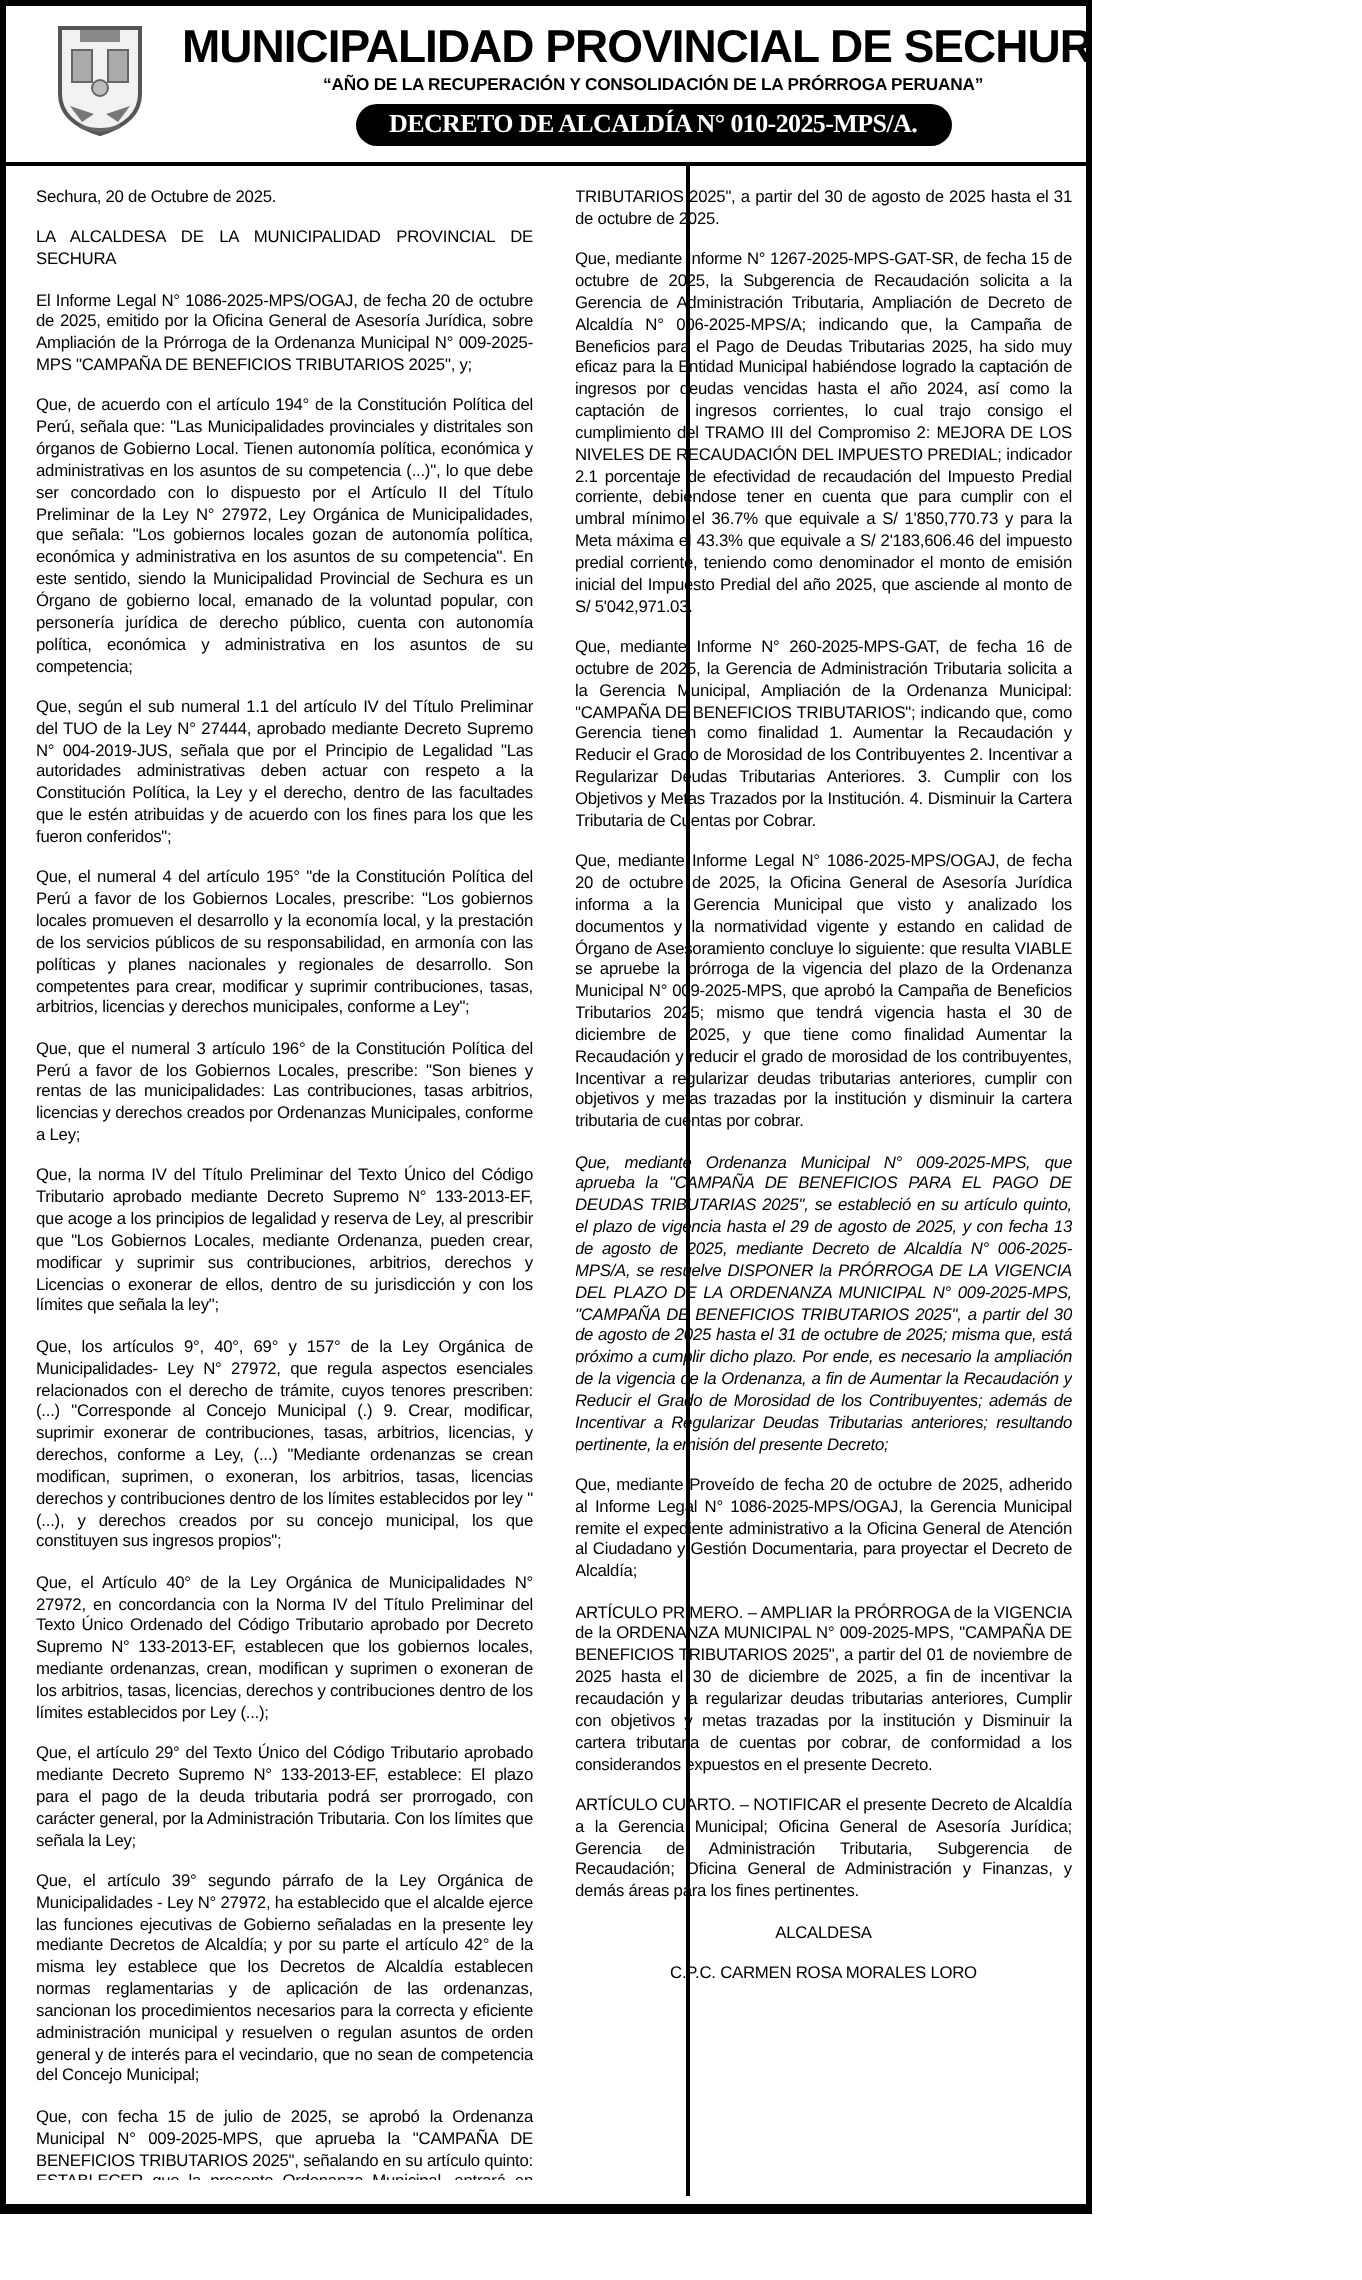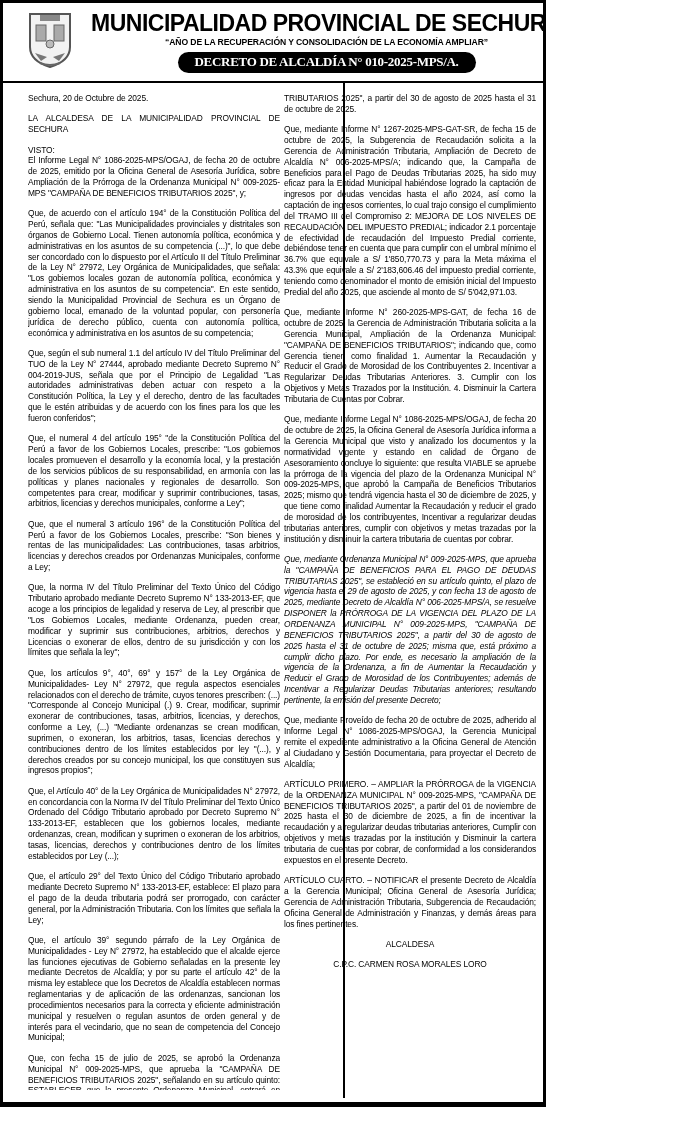--- a/index.html
+++ b/index.html
@@ -30,22 +30,22 @@
   }
   .banner{
     display:inline-block;background:#000;color:#fff;
     font-size:13px;font-weight:bold;letter-spacing:-0.3px;
     padding:2px 17px 3px;border-radius:14px;margin-top:5px;
     white-space:nowrap;
     font-family:Liberation Serif, serif;
   }
   
   .columns{
-    display:flex;gap:4px;
-    padding:10px 7px 0 25px;
+    display:flex;gap:21px;
+    padding:10px 7px 0 15px;
     height:1007px;box-sizing:border-box;overflow:hidden;
   }
   .col{
     flex:1 1 0;min-width:0;
     font-size:8.4px;line-height:1.29;letter-spacing:-0.12px;
     text-align:justify;overflow:hidden;
   }
   .divider{
     position:absolute;left:340px;top:79px;bottom:4px;width:2px;background:#000;
   }
@@ -70,30 +70,29 @@
           <rect x="9" y="14" width="10" height="16" fill="#aaa" stroke="#666" stroke-width="1"></rect>
           <rect x="27" y="14" width="10" height="16" fill="#aaa" stroke="#666" stroke-width="1"></rect>
           <circle cx="23" cy="33" r="4" fill="#bbb" stroke="#666" stroke-width="1"></circle>
           <path d="M8 42 L20 46 L14 50 Z" fill="#777"></path>
           <path d="M38 42 L26 46 L32 50 Z" fill="#777"></path>
           <path d="M13 52 Q23 56 33 52" fill="none" stroke="#666" stroke-width="2"></path>
         </svg>
       </div>
       <div class="header-center">
         <div class="doc-title">MUNICIPALIDAD PROVINCIAL DE SECHURA</div>
-        <div class="doc-subtitle">“AÑO DE LA RECUPERACIÓN Y CONSOLIDACIÓN DE LA ECONOMÍA AMPLIAR”</div>
+        <div class="doc-subtitle">“AÑO DE LA RECUPERACIÓN Y CONSOLIDACIÓN DE LA PRÓRROGA PERUANA”</div>
         <div class="banner">DECRETO DE ALCALDÍA N° 010-2025-MPS/A.</div>
       </div>
     </div>
 
     <div class="columns">
       <div class="col">
           <p><span>Sechura, 20 de Octubre de 2025.</span></p>
           <p><span class="b">LA ALCALDESA DE LA MUNICIPALIDAD PROVINCIAL DE SECHURA</span></p>
-          <p class="tight"><span class="b">VISTO:</span></p>
           <p><span>El Informe Legal N° 1086-2025-MPS/OGAJ, de fecha 20 de octubre de 2025, emitido por la Oficina General de Asesoría Jurídica, sobre </span><span class="b">Ampliación de la Prórroga de la Ordenanza Municipal N° 009-2025-MPS "CAMPAÑA DE BENEFICIOS TRIBUTARIOS 2025"</span><span>, y;</span></p>
           <p><span>Que, de acuerdo con el artículo 194° de la Constitución Política del Perú, señala que: "Las Municipalidades provinciales y distritales son órganos de Gobierno Local. Tienen autonomía política, económica y administrativas en los asuntos de su competencia (...)", lo que debe ser concordado con lo dispuesto por el Artículo II del Título Preliminar de la Ley N° 27972, Ley Orgánica de Municipalidades, que señala: "Los gobiernos locales gozan de autonomía política, económica y administrativa en los asuntos de su competencia". En este sentido, siendo la Municipalidad Provincial de Sechura es un Órgano de gobierno local, emanado de la voluntad popular, con personería jurídica de derecho público, cuenta con autonomía política, económica y administrativa en los asuntos de su competencia;</span></p>
           <p><span>Que, según el sub numeral 1.1 del artículo IV del Título Preliminar del TUO de la Ley N° 27444, aprobado mediante Decreto Supremo N° 004-2019-JUS, señala que por el Principio de Legalidad "Las autoridades administrativas deben actuar con respeto a la Constitución Política, la Ley y el derecho, dentro de las facultades que le estén atribuidas y de acuerdo con los fines para los que les fueron conferidos";</span></p>
           <p><span>Que, el numeral 4 del artículo 195° "de la Constitución Política del Perú a favor de los Gobiernos Locales, prescribe: "Los gobiernos locales promueven el desarrollo y la economía local, y la prestación de los servicios públicos de su responsabilidad, en armonía con las políticas y planes nacionales y regionales de desarrollo. Son competentes para crear, modificar y suprimir contribuciones, tasas, arbitrios, licencias y derechos municipales, conforme a Ley";</span></p>
           <p><span>Que, que el numeral 3 artículo 196° de la Constitución Política del Perú a favor de los Gobiernos Locales, prescribe: "Son bienes y rentas de las municipalidades: Las contribuciones, tasas arbitrios, licencias y derechos creados por Ordenanzas Municipales, conforme a Ley;</span></p>
           <p><span>Que, la norma IV del Título Preliminar del Texto Único del Código Tributario aprobado mediante Decreto Supremo N° 133-2013-EF, que acoge a los principios de legalidad y reserva de Ley, al prescribir que </span><span class="b">"Los Gobiernos Locales, mediante Ordenanza, pueden crear, modificar y suprimir sus contribuciones, arbitrios, derechos y Licencias o exonerar de ellos, dentro de su jurisdicción y con los límites que señala la ley"</span><span>;</span></p>
           <p><span>Que, los artículos 9°, 40°, 69° y 157° de la Ley Orgánica de Municipalidades- Ley N° 27972, que regula aspectos esenciales relacionados con el derecho de trámite, cuyos tenores prescriben: (...) </span><span class="b">"Corresponde al Concejo Municipal (.) 9. Crear, modificar, suprimir exonerar de contribuciones, tasas, arbitrios, licencias, y derechos, conforme a Ley, (...) "Mediante ordenanzas se crean modifican, suprimen, o exoneran, los arbitrios, tasas, licencias derechos y contribuciones dentro de los límites establecidos por ley "(...), y derechos creados por su concejo municipal, los que constituyen sus ingresos propios"</span><span>;</span></p>
           <p><span>Que, el </span><span class="b">Artículo 40° de la Ley Orgánica de Municipalidades N° 27972</span><span>, en concordancia con la Norma IV del Título Preliminar del Texto Único Ordenado del Código Tributario aprobado por Decreto Supremo N° 133-2013-EF, establecen que los gobiernos locales, mediante ordenanzas, crean, modifican y suprimen o exoneran de los arbitrios, tasas, licencias, derechos y contribuciones dentro de los límites establecidos por Ley (...);</span></p>
           <p><span>Que, el artículo 29° del Texto Único del Código Tributario aprobado mediante Decreto Supremo N° 133-2013-EF, establece: El plazo para el pago de la deuda tributaria podrá ser prorrogado, con carácter general, por la Administración Tributaria. Con los límites que señala la Ley;</span></p>
           <p><span>Que, el artículo 39° segundo párrafo de la Ley Orgánica de Municipalidades - Ley N° 27972, ha establecido que el alcalde ejerce las funciones ejecutivas de Gobierno señaladas en la presente ley mediante Decretos de Alcaldía; y por su parte el artículo 42° de la misma ley establece que los Decretos de Alcaldía establecen normas reglamentarias y de aplicación de las ordenanzas, sancionan los procedimientos necesarios para la correcta y eficiente administración municipal y resuelven o regulan asuntos de orden general y de interés para el vecindario, que no sean de competencia del Concejo Municipal;</span></p>

